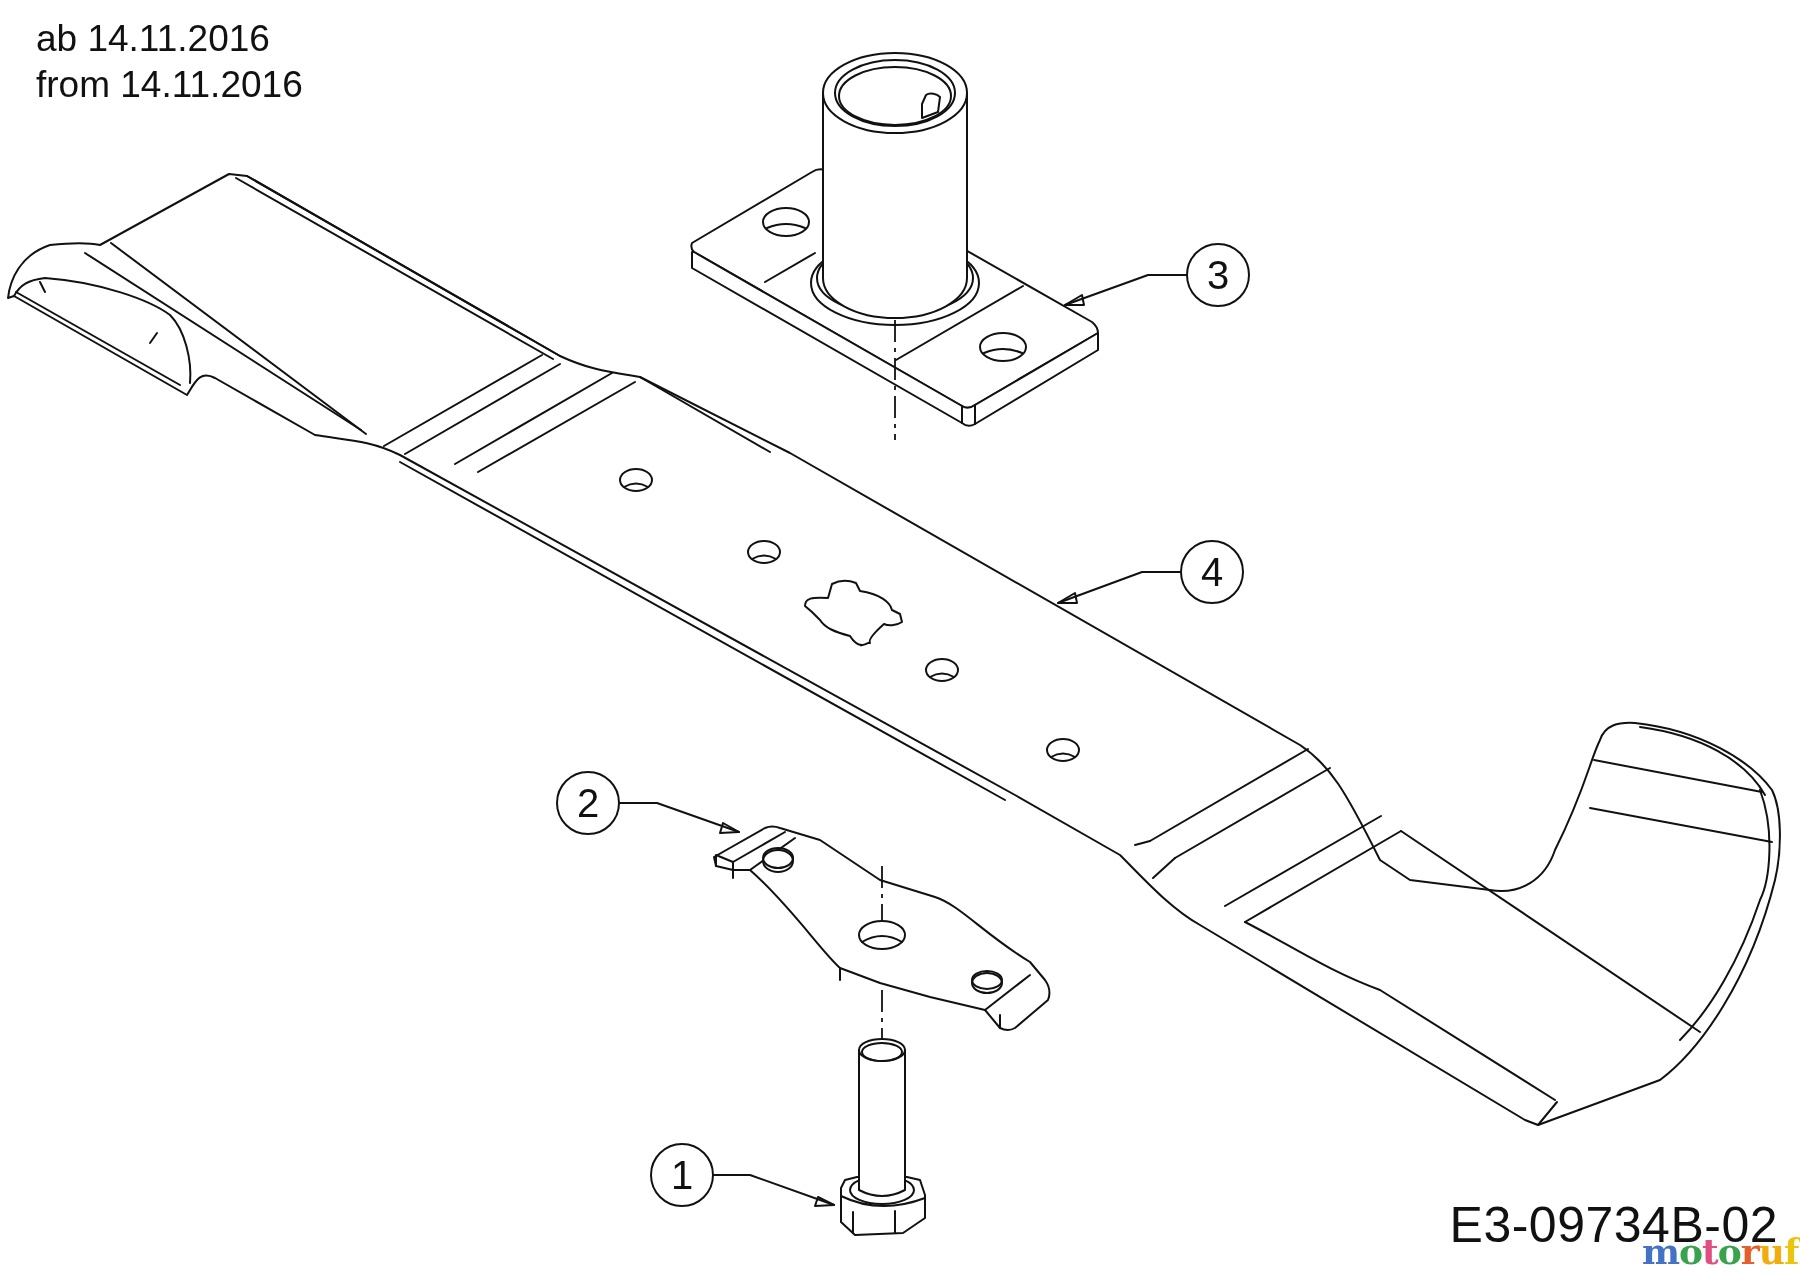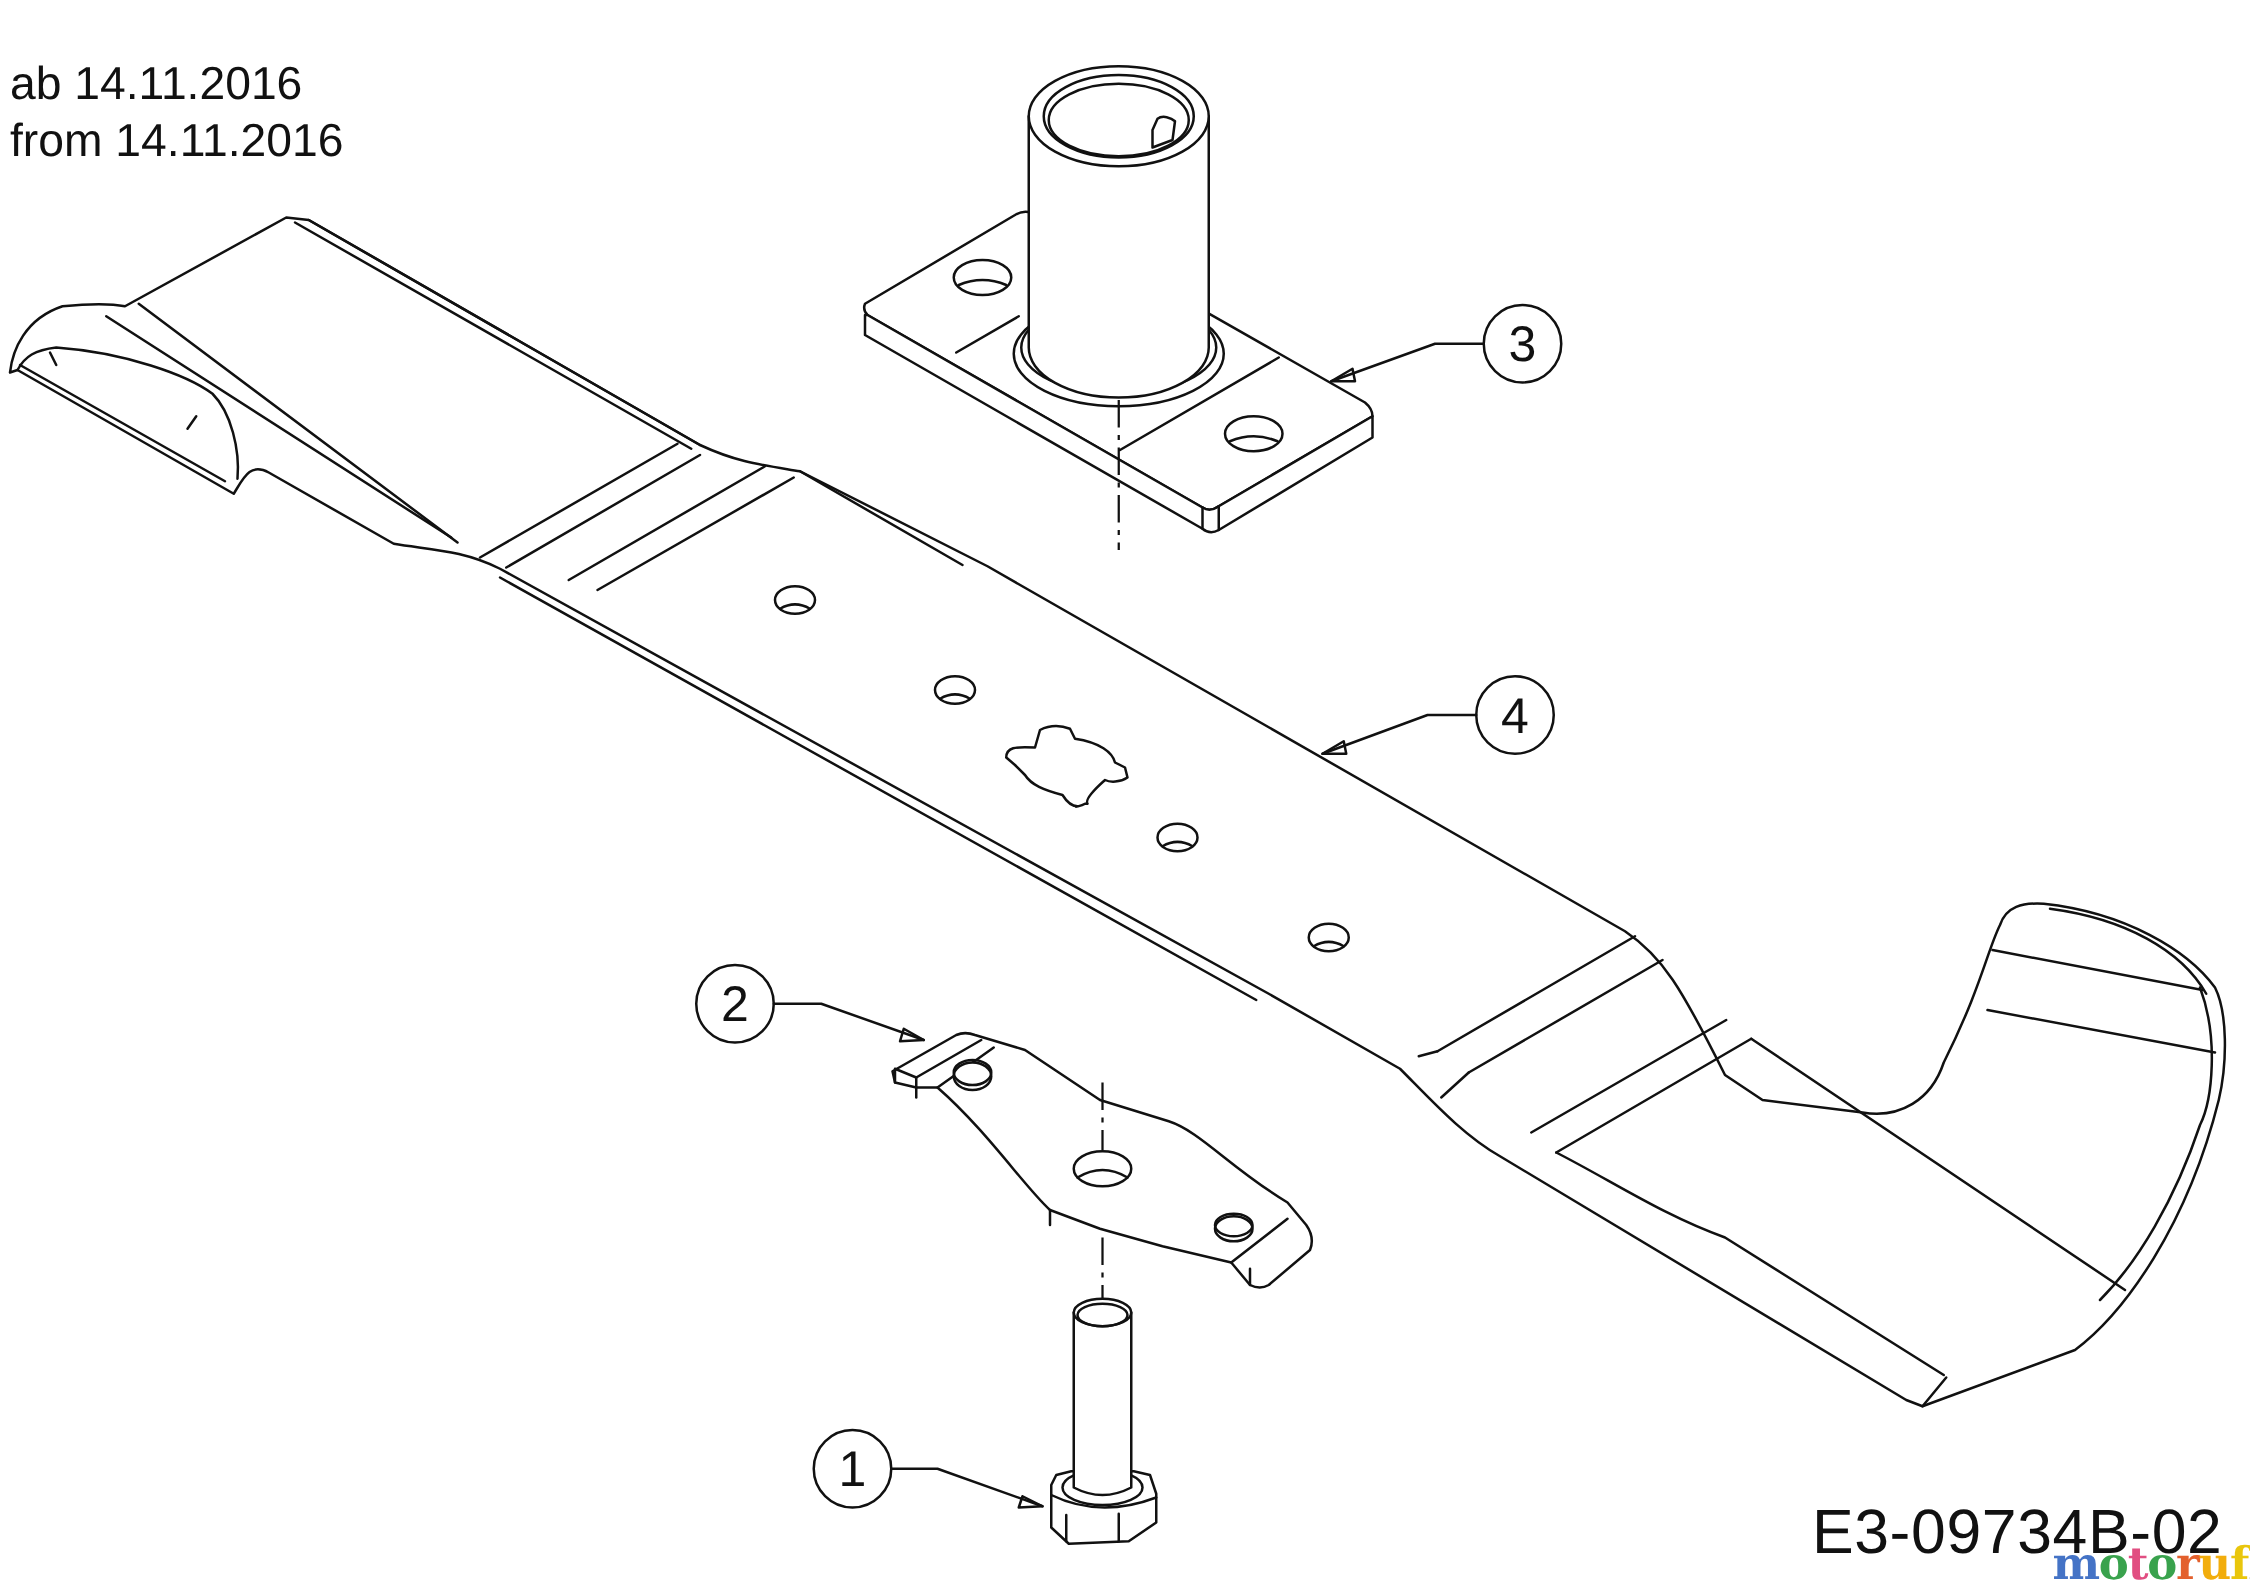--- a/index.html
+++ b/index.html
@@ -1,19 +1,19 @@
 <!DOCTYPE html>
 <html><head>
 <meta charset="utf-8">
 <style>
   html, body { margin: 0; padding: 0; background: #ffffff; }
   body { width: 1800px; height: 1272px; position: relative; overflow: hidden;
          font-family: "Liberation Sans", sans-serif; }
   #drawing { position: absolute; left: 0; top: 0; width: 1800px; height: 1272px; }
-  .header { position: absolute; left: 8px; top: 16px; font-size: 37px; line-height: 46px; color: #111; margin-top: 28px; }
+  .header { position: absolute; left: 36px; top: 16px; font-size: 37px; line-height: 46px; color: #111; }
   .header div { white-space: nowrap; }
   .code { position: absolute; right: 22px; bottom: 18px; font-size: 50px; color: #111; letter-spacing: 0.5px; }
   .watermark { position: absolute; left: 1642px; top: 1233px; font-family: "DejaVu Serif", serif;
                font-size: 36px; font-weight: bold; letter-spacing: -1px; line-height: 1; }
   .watermark span { opacity: 0.95; }
   .watermark .tld { font-size: 14px; color: #777; font-weight: normal; letter-spacing: 0; }
   .callout-num { font-family: "Liberation Sans", sans-serif; font-size: 40px; fill: #111; }
   svg .ln { fill: none; stroke: #111; stroke-width: 2; stroke-linejoin: round; stroke-linecap: round; }
   svg .dash { fill: none; stroke: #111; stroke-width: 1.8; stroke-dasharray: 22 6 4 6; }
   svg .fillw { fill: #fff; stroke: #111; stroke-width: 2; stroke-linejoin: round; }

